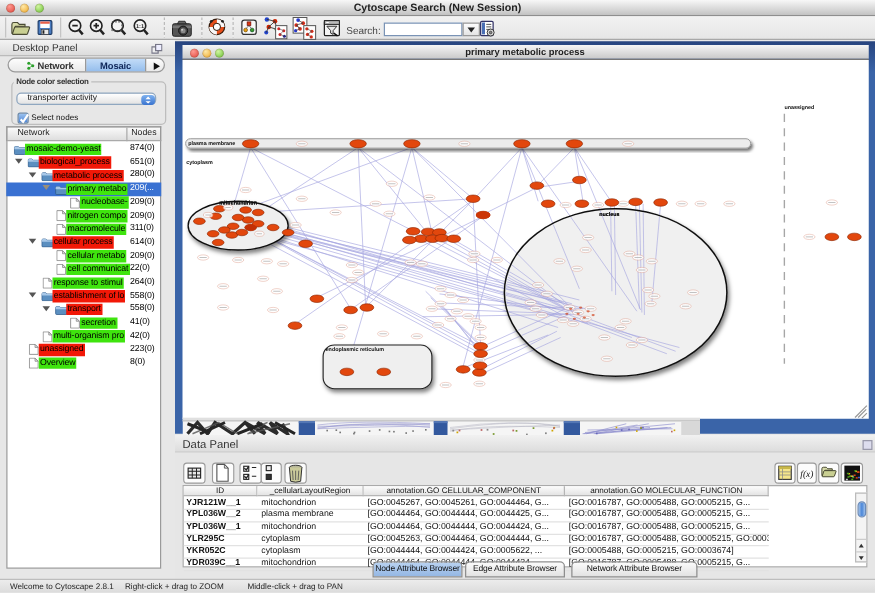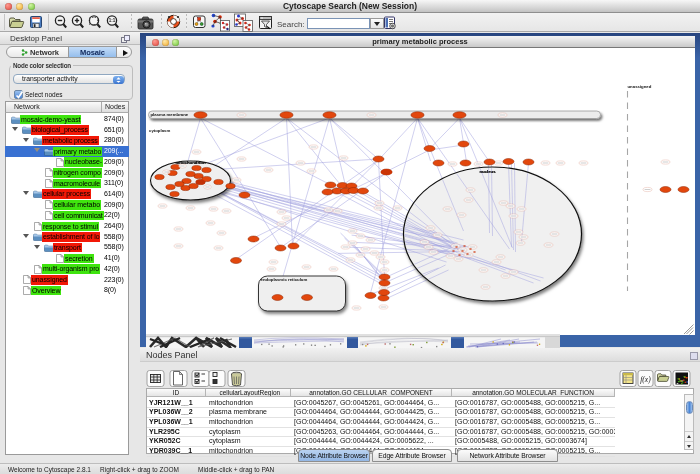--- a/index.html
+++ b/index.html
@@ -864,21 +864,21 @@
 <rect x="512.2" y="341.4" width="1.3" height="1.3" fill="#b66"></rect>
 <rect x="512.2" y="341.9" width="1.3" height="1.3" fill="#7a9a30"></rect>
 <rect x="536.8" y="344.6" width="1.3" height="1.3" fill="#b66"></rect>
 <rect x="476.8" y="346.1" width="1.3" height="1.3" fill="#66b"></rect>
 <rect x="502.6" y="342.9" width="1.3" height="1.3" fill="#66b"></rect>
 <rect x="545" y="337" width="15" height="11" fill="#d8d8d8"></rect>
     </svg>
   </div>
 
 <div class="abs" id="datapanel"></div>
-<div class="abs" id="dptitle">Nodes Panel</div>
+<div class="abs" id="dptitle">Data Panel</div>
 <div class="abs" style="left:690px;top:352px;width:8px;height:8px;border:1px solid #99a;background:#dde;"></div>
 <div class="abs" id="dpicons" style="left:140px;top:366px;width:560px;height:26px;">
     <svg width="560" height="26" viewBox="140 366 560 26">
       <rect x="147.0" y="370.5" width="17" height="16" rx="2.5" fill="#fcfcfc" stroke="#9a9a9a" stroke-width="0.9"></rect>
 <g>
         <rect x="150.5" y="374.5" width="10" height="8" fill="#e8e8e8" stroke="#222" stroke-width="0.9"></rect>
         <line x1="150.5" y1="377" x2="160.5" y2="377" stroke="#222" stroke-width="0.8"></line>
         <line x1="150.5" y1="380" x2="160.5" y2="380" stroke="#222" stroke-width="0.8"></line>
         <line x1="153.8" y1="374.5" x2="153.8" y2="382.5" stroke="#222" stroke-width="0.8"></line>
         <line x1="157.2" y1="374.5" x2="157.2" y2="382.5" stroke="#222" stroke-width="0.8"></line>

